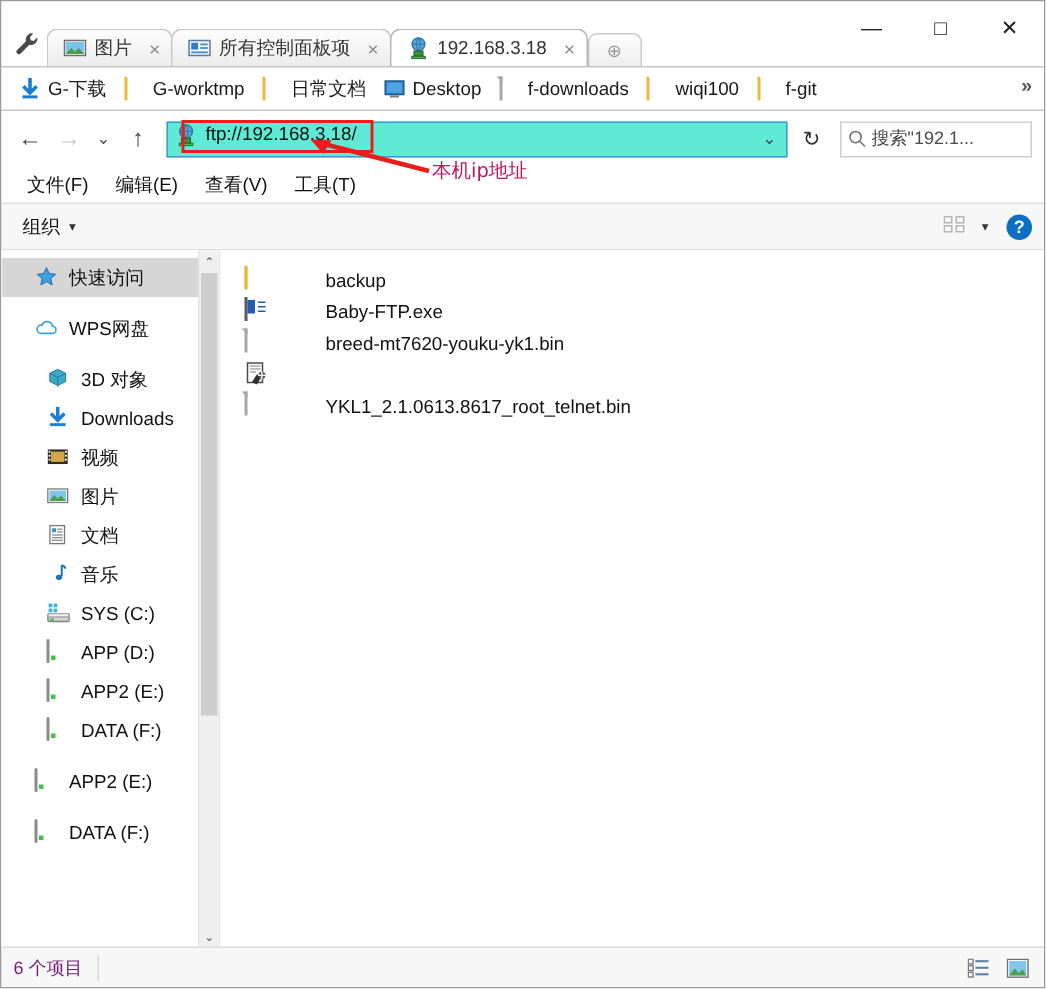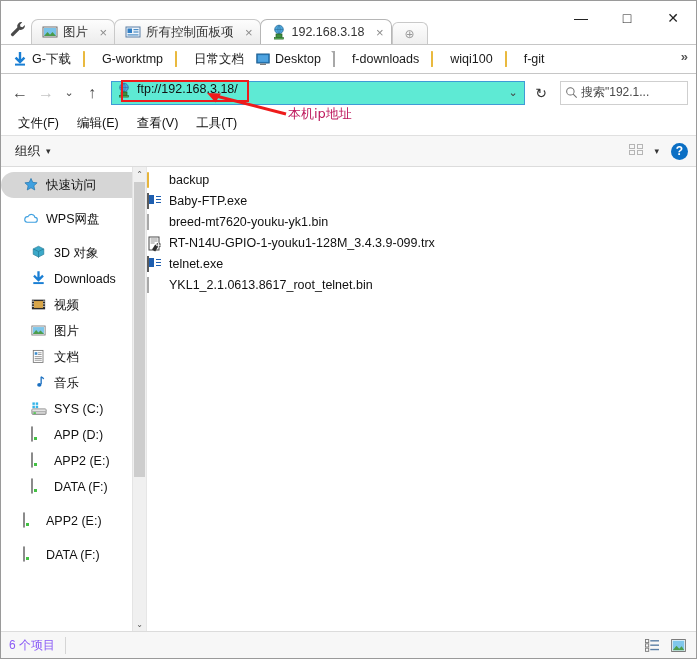--- a/index.html
+++ b/index.html
@@ -347,21 +347,20 @@
     font-size: 12.5px;
     color: #111;
     cursor: pointer;
     white-space: nowrap;
     padding-left: 22px;
   }
   .navitem.indent1 { padding-left: 30px; }
   .navitem.indent2 { padding-left: 22px; }
   .navitem.selected {
     background: #d6d6d6;
-    border-radius: 13px;
   }
   .navitem .n-ico {
     width: 17px; height: 17px;
     margin-right: 6px;
     flex: 0 0 auto;
     position: relative;
   }
   .navitem .n-label { overflow: hidden; }
   .navgap { height: 8px; }
 
@@ -396,25 +395,27 @@
   .filepane {
     flex: 1 1 auto;
     background: #fff;
     position: relative;
     overflow: hidden;
     padding-top: 6px;
   }
   .filerow {
     height: 21px;
     display: flex;
-    align-items: flex-start;
+    align-items: flex-end;
+    padding-left: 16px;
     font-size: 12.5px;
     color: #111;
     cursor: pointer;
     white-space: nowrap;
+    gap: 32px;
   }
   .filerow .f-ico {
     width: 16px; height: 16px;
     margin-right: 6px;
     flex: 0 0 auto;
     position: relative;
   }
 
   
   .statusbar {
@@ -422,21 +423,21 @@
     border-top: 1px solid #dcdcdc;
     background: #f7f7f7;
     display: flex;
     align-items: center;
     padding: 0 8px;
     flex: 0 0 auto;
     position: relative;
   }
   .status-text {
     font-size: 12px;
-    color: #8b5cf6;
+    color: #701a75;
     padding-right: 10px;
     border-right: 1px solid #d5d5d5;
   }
   .statusright {
     position: absolute;
     right: 8px; top: 0;
     height: 26px;
     display: flex;
     align-items: center;
     gap: 6px;
@@ -855,27 +856,22 @@
       <div class="filerow">
         <span class="f-ico">
           <svg viewBox="0 0 16 16" width="16" height="16">
             <rect x="2" y="1" width="10" height="13" fill="#fff" stroke="#4a4a4a"></rect>
             <path d="M3.6 3h7M3.6 5h7M3.6 7h4" stroke="#7a7a7a" stroke-width="0.8"></path>
             <path d="M5 13.6l3.2-5 3 1.8-3 5z" fill="#2f2f2f"></path>
             <circle cx="11.6" cy="9.2" r="2.4" fill="#555"></circle>
             <path d="M11.6 6.6v5.2M9 9.2h5.2" stroke="#fff" stroke-width="0.9"></path>
           </svg>
         </span>
-        <span>RT-N14U-GPIO-1-youku1-128M_3.4.3.9-099.trx</span>
       </div>
 
-      <div class="filerow">
-        <span class="f-ico"><span class="ic-exe"></span></span>
-        <span>telnet.exe</span>
-      </div>
 
       <div class="filerow">
         <span class="f-ico"><span class="ic-doc"></span></span>
         <span>YKL1_2.1.0613.8617_root_telnet.bin</span>
       </div>
 
     </div>
   </div>
 
   <div class="statusbar">

